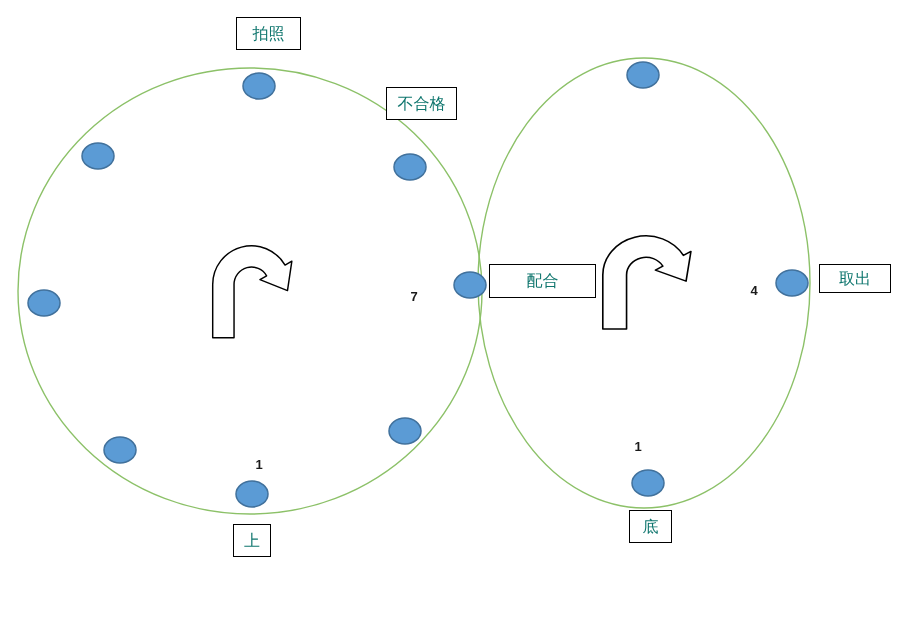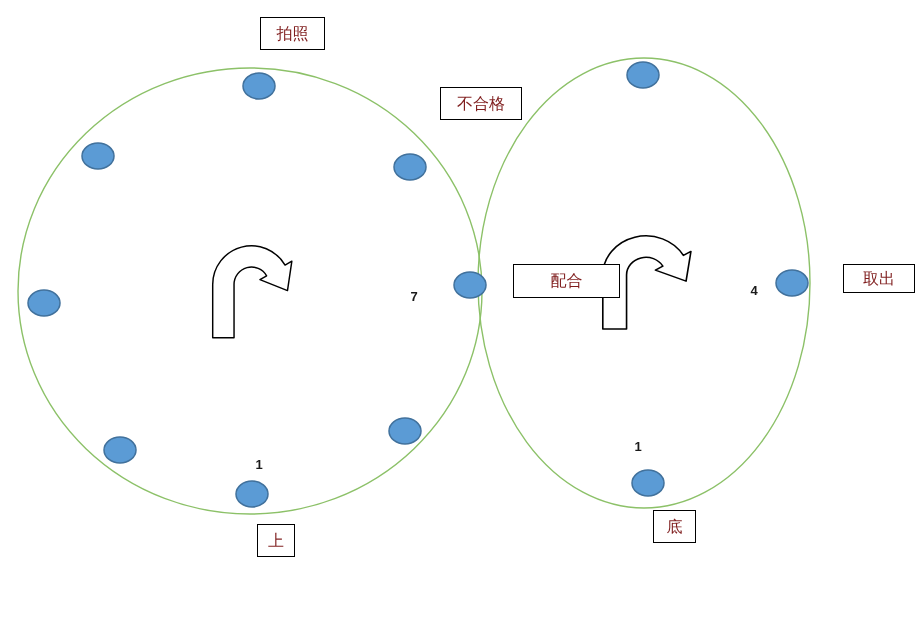--- a/index.html
+++ b/index.html
@@ -15,24 +15,23 @@
   .diagram-svg { position: absolute; left: 0; top: 0; }
   .label-box {
     position: absolute;
     background: #ffffff;
     border: 1px solid #000000;
     display: flex;
     align-items: center;
     justify-content: center;
     font-family: "Liberation Serif", "DejaVu Serif", serif;
     font-size: 16px;
-    color: #7f1d1d;
+    color: #0f766e;
     line-height: 1;
     white-space: nowrap;
-    margin-left: 24px;
   }
   .count {
     position: absolute;
     font-family: "Liberation Sans", "DejaVu Sans", sans-serif;
     font-size: 13px;
     font-weight: 600;
     color: #1a1a1a;
     text-align: center;
     width: 16px;
   }
@@ -60,21 +59,21 @@
       <ellipse cx="410" cy="167" rx="16" ry="13" stroke-width="1.5" fill="#5b9bd5" stroke="#41719c"></ellipse>
       <ellipse cx="470" cy="285" rx="16" ry="13" stroke-width="1.5" fill="#5b9bd5" stroke="#41719c"></ellipse>
       <ellipse cx="643" cy="75" rx="16" ry="13" stroke-width="1.5" fill="#5b9bd5" stroke="#41719c"></ellipse>
       <ellipse cx="792" cy="283" rx="16" ry="13" stroke-width="1.5" fill="#5b9bd5" stroke="#41719c"></ellipse>
       <ellipse cx="648" cy="483" rx="16" ry="13" stroke-width="1.5" fill="#5b9bd5" stroke="#41719c"></ellipse>
     </g>
   </svg>
 
   <div class="label-box" style="left:236px; top:17px; width:65px; height:33px;">拍照</div>
 
-  <div class="label-box" style="left:416px; top:87px; width:82px; height:33px;">不合格</div>
+  <div class="label-box" style="left:386px; top:87px; width:71px; height:33px;">不合格</div>
 
   <div class="label-box" style="left:489px; top:264px; width:107px; height:34px;">配合</div>
 
   <div class="label-box" style="left:819px; top:264px; width:72px; height:29px;">取出</div>
 
   <div class="label-box" style="left:233px; top:524px; width:38px; height:33px;">上</div>
 
   <div class="label-box" style="left:629px; top:510px; width:43px; height:33px;">底</div>
 
   <div class="count" style="left:406px; top:289px;">7</div>

